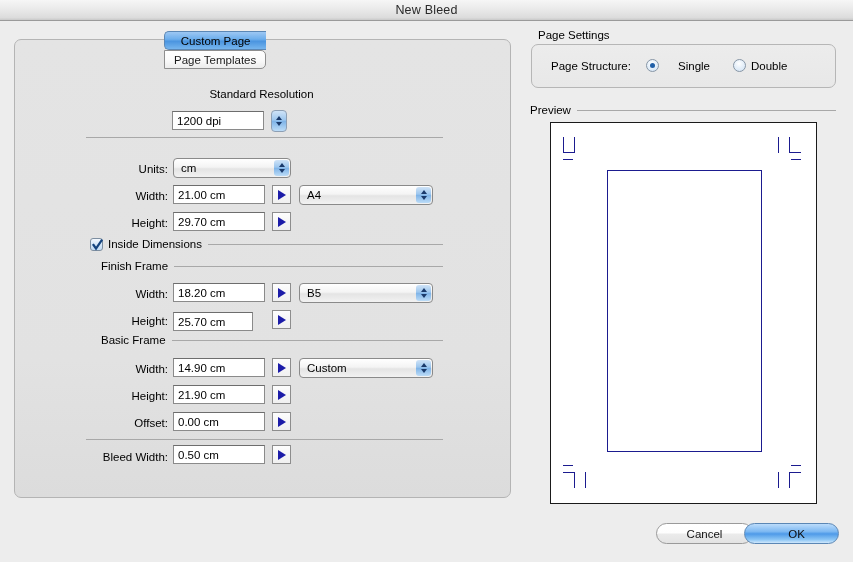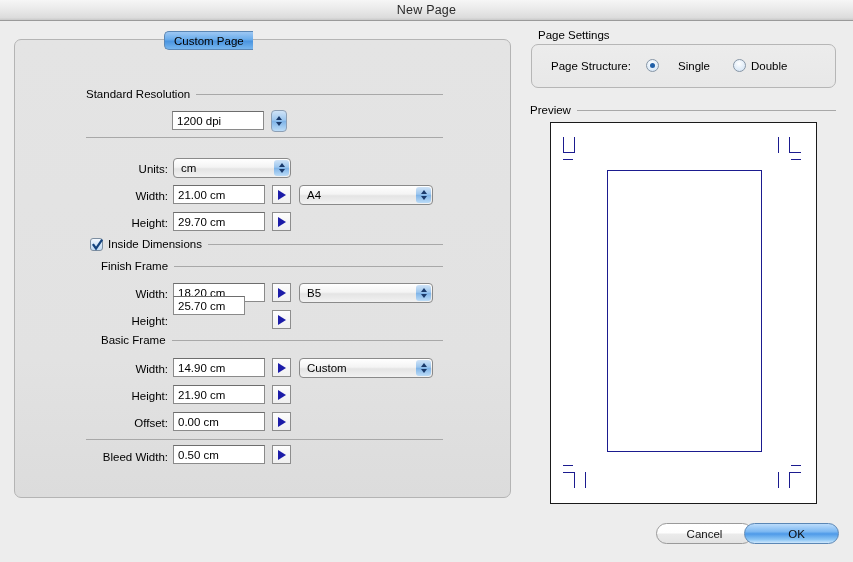--- a/index.html
+++ b/index.html
@@ -164,30 +164,31 @@
   .btn.plain { background: linear-gradient(to bottom,#ffffff 0%,#fdfdfd 48%,#ebebeb 52%,#e3e3e3 100%); color:#111;margin-left:15px; }
   .btn.def {
     background: linear-gradient(to bottom,#bcdcfb 0%,#7cb8f2 40%,#4e9ae8 52%,#8cc6f5 82%,#cfe7fc 100%);
     border-color:#5b87b5; color:#0c0c0c;padding-left:10px;
   }
 </style>
 </head>
 <body>
 
 <div class="titlebar">
-  <div class="titlebar-text">New Page</div>
+  <div class="titlebar-text">New Bleed</div>
 </div>
 
 <div class="tabstrip">
   <div class="tab left active">Custom Page</div>
+  <div class="tab right inactive">Page Templates</div>
 </div>
 
 <div class="tabpanel"></div>
 
-<div class="grp" style="left:86px; top:88px; width:357px;">
+<div class="grp" style="left:86px; top:88px; width:357px;flex-direction:column;">
   <div class="lbl">Standard Resolution</div>
   <div class="rule"></div>
 </div>
 <div class="tf" style="left:172px; top:111px; width:92px; height:19px;">1200 dpi</div>
 <div class="stepper" style="left:271px; top:110px;">
   <div class="ar up"></div>
   <div class="ar dn"></div>
 </div>
 
 <div class="grp" style="left:86px; top:137px; width:357px;">
@@ -244,21 +245,21 @@
   </div>
 <div class="popup" style="left:299px; top:283px; width:134px;">
   <span>B5</span>
   <span class="arrows">
       <i class="up"></i>
       <i class="dn"></i>
     </span>
 </div>
 
 <div class="rowlabel" style="left:100px; top:314px; width:68px;">Height:</div>
-<div class="tf" style="left:173px; top:296px; width:72px; height:19px;">25.70 cm</div>
+<div class="tf" style="left:173px; top:312px; width:80px; height:19px;">25.70 cm</div>
 <div class="tri" style="left:272px; top:310px;">
     <i></i>
   </div>
 
 <div class="grp" style="left:101px; top:334px; width:342px;">
   <div class="lbl">Basic Frame</div>
   <div class="rule"></div>
 </div>
 
 <div class="rowlabel" style="left:100px; top:362px; width:68px;">Width:</div>

